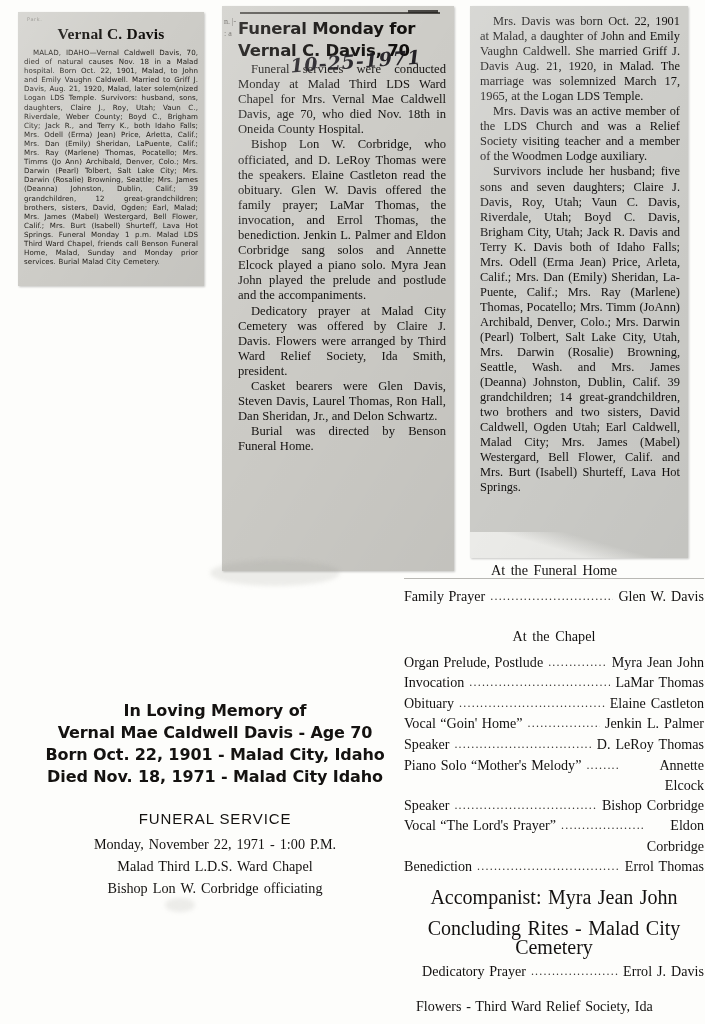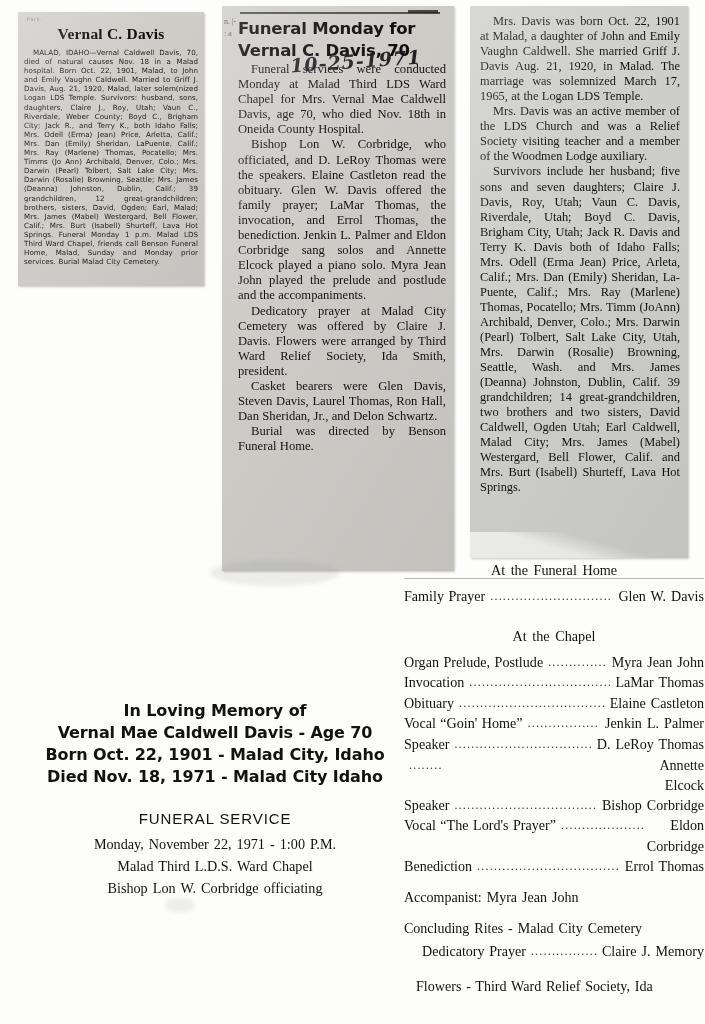--- a/index.html
+++ b/index.html
@@ -238,22 +238,22 @@
     color: #3a3733;
     transform: translateY(-1px);
   }
   .prog-row .val { flex: 0 0 auto; word-spacing: 1.5px; }
   .prog-cont {
     text-align: right;
     font-size: 14.1px;
     line-height: 19.6px;
   }
   .prog-center {
-    text-align: left;
-    font-size: 14px;
+    text-align: center;
+    font-size: 20px;
     line-height: 19.6px;
     word-spacing: 1.5px;
     margin-top: 11px;
   }
   .prog-block {
     font-size: 14.1px;
     line-height: 19.6px;
     margin-top: 14px;
     word-spacing: 1.2px;
   }
@@ -357,20 +357,21 @@
     <span class="val">Jenkin L. Palmer</span>
   </div>
 
   <div class="prog-row">
     <span class="lbl">Speaker</span>
     <span class="dots">........................................................</span>
     <span class="val">D. LeRoy Thomas</span>
   </div>
 
   <div class="prog-row">
+    <span class="lbl">Piano Solo “Mother's Melody”</span>
     <span class="dots">........</span>
     <span class="val">Annette</span>
   </div>
   <div class="prog-cont">Elcock</div>
 
   <div class="prog-row">
     <span class="lbl">Speaker</span>
     <span class="dots">........................................................</span>
     <span class="val">Bishop Corbridge</span>
   </div>
@@ -388,21 +389,21 @@
     <span class="val">Errol Thomas</span>
   </div>
 
   <div class="prog-center">Accompanist: Myra Jean John</div>
 
   <div class="prog-center">Concluding Rites - Malad City Cemetery</div>
 
   <div class="prog-row prog-indent-row" style="margin-top:4px;">
     <span class="lbl">Dedicatory Prayer</span>
     <span class="dots">....................................</span>
-    <span class="val">Claire J. Memory</span>
+    <span class="val">Errol J. Davis</span>
   </div>
 
   <div class="prog-block flowers" style="padding-left:12px;">
     <span>Flowers - Third Ward Relief Society, Ida</span>
     
   </div>
 
 </div>
 
 </body></html>

